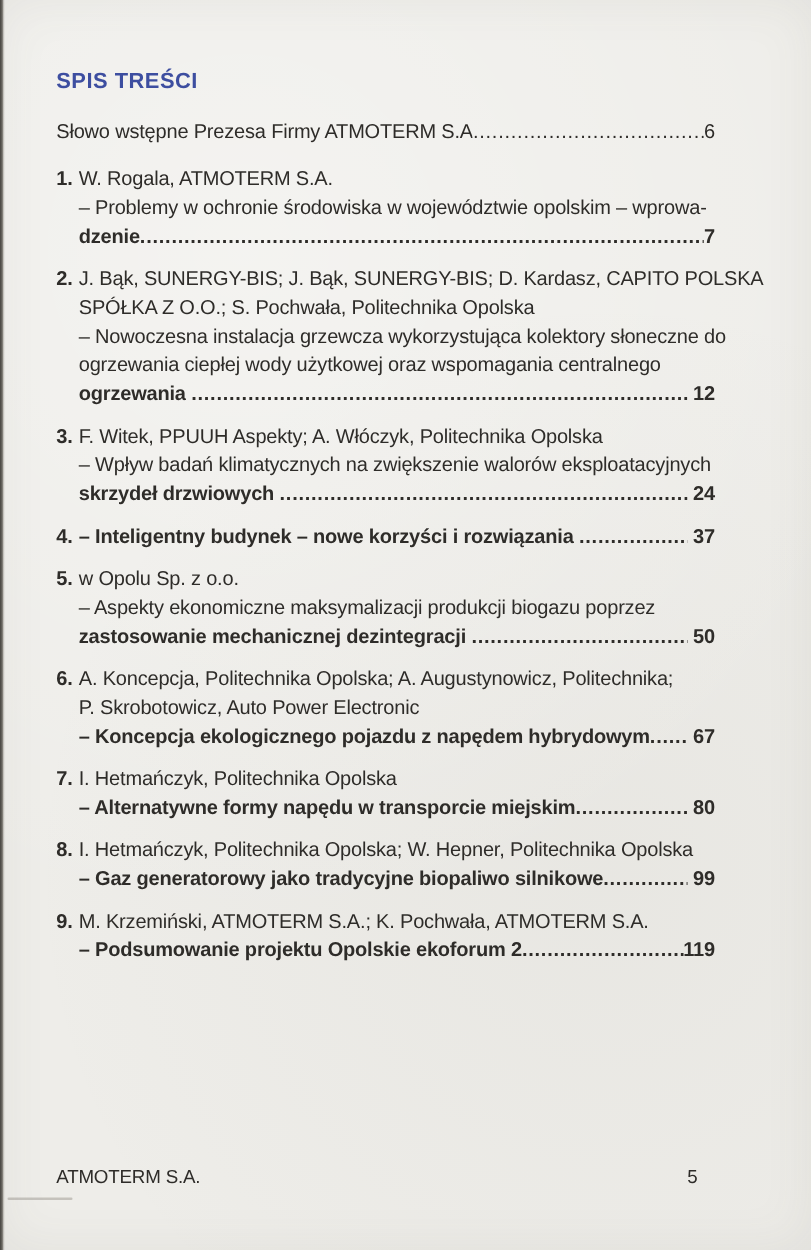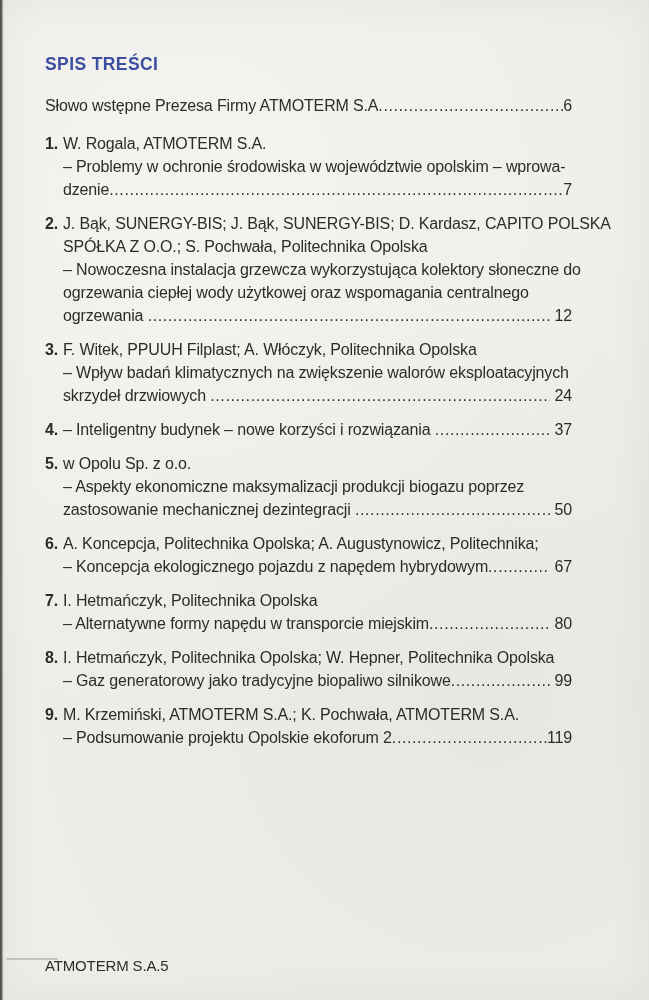--- a/index.html
+++ b/index.html
@@ -50,38 +50,38 @@
   .toc-list { list-style: none; margin: 0; padding: 0; }
   .toc-item { display: flex; margin: 0 0 11px 0; }
   .num {
     flex: 0 0 18px;
     font-weight: 700;
     line-height: 23px;
     white-space: pre;
   }
   .entry-body { flex: 1 1 auto; min-width: 0; }
   .line { line-height: 23px; white-space: pre; }
-  .lastline { display: flex; align-items: flex-end; line-height: 23px; }
+  .lastline { display: flex; align-items: flex-end; line-height: 23px; font-weight: bold; }
   .etext { white-space: pre; flex: 0 1 auto; overflow: hidden; }
   .leader {
     flex: 1 1 0;
     overflow: hidden;
     white-space: nowrap;
     letter-spacing: 0.6px;
     min-width: 0;
   }
   .pagenum { white-space: pre; flex: 0 0 auto; }
   
   .footer {
     position: absolute;
     left: 45px;
     right: 77px;
-    top: 956px;
+    top: 932px;
     display: flex;
-    justify-content: flex-start;
+    justify-content: space-between;
     font-size: 15px;
     line-height: 20px;
   }
   .footer .fpage { margin-right: 14px; }
 </style>
 </head>
 <body>
 
 <div class="page" style="color: rgb(46, 44, 41); background-color: rgb(238, 237, 233);">
   <div class="edge-left"></div>
@@ -120,21 +120,21 @@
         <span class="etext">ogrzewania </span>
         <span class="leader">..........................................................................................................................................................................</span>
         <span class="pagenum"> 12</span>
       </div>
     </div>
   </li>
 
   <li class="toc-item">
     <span class="num">3.</span>
     <div class="entry-body">
-      <div class="line">F. Witek, PPUUH Filplast; A. Włóczyk, Politechnika Opolska</div>
+      <div class="line">F. Witek, PPUUH Aspekty; A. Włóczyk, Politechnika Opolska</div>
           <div class="line">– Wpływ badań klimatycznych na zwiększenie walorów eksploatacyjnych</div>
           <div class="lastline">
         <span class="etext">skrzydeł drzwiowych </span>
         <span class="leader">..........................................................................................................................................................................</span>
         <span class="pagenum"> 24</span>
       </div>
     </div>
   </li>
 
   <li class="toc-item">
@@ -158,20 +158,21 @@
         <span class="leader">..........................................................................................................................................................................</span>
         <span class="pagenum"> 50</span>
       </div>
     </div>
   </li>
 
   <li class="toc-item">
     <span class="num">6.</span>
     <div class="entry-body">
       <div class="line">A. Koncepcja, Politechnika Opolska; A. Augustynowicz, Politechnika;</div>
+          <div class="line">P. Skrobotowicz, Auto Power Electronic</div>
           <div class="lastline">
         <span class="etext">– Koncepcja ekologicznego pojazdu z napędem hybrydowym</span>
         <span class="leader">..........................................................................................................................................................................</span>
         <span class="pagenum"> 67</span>
       </div>
     </div>
   </li>
 
   <li class="toc-item">
     <span class="num">7.</span>

